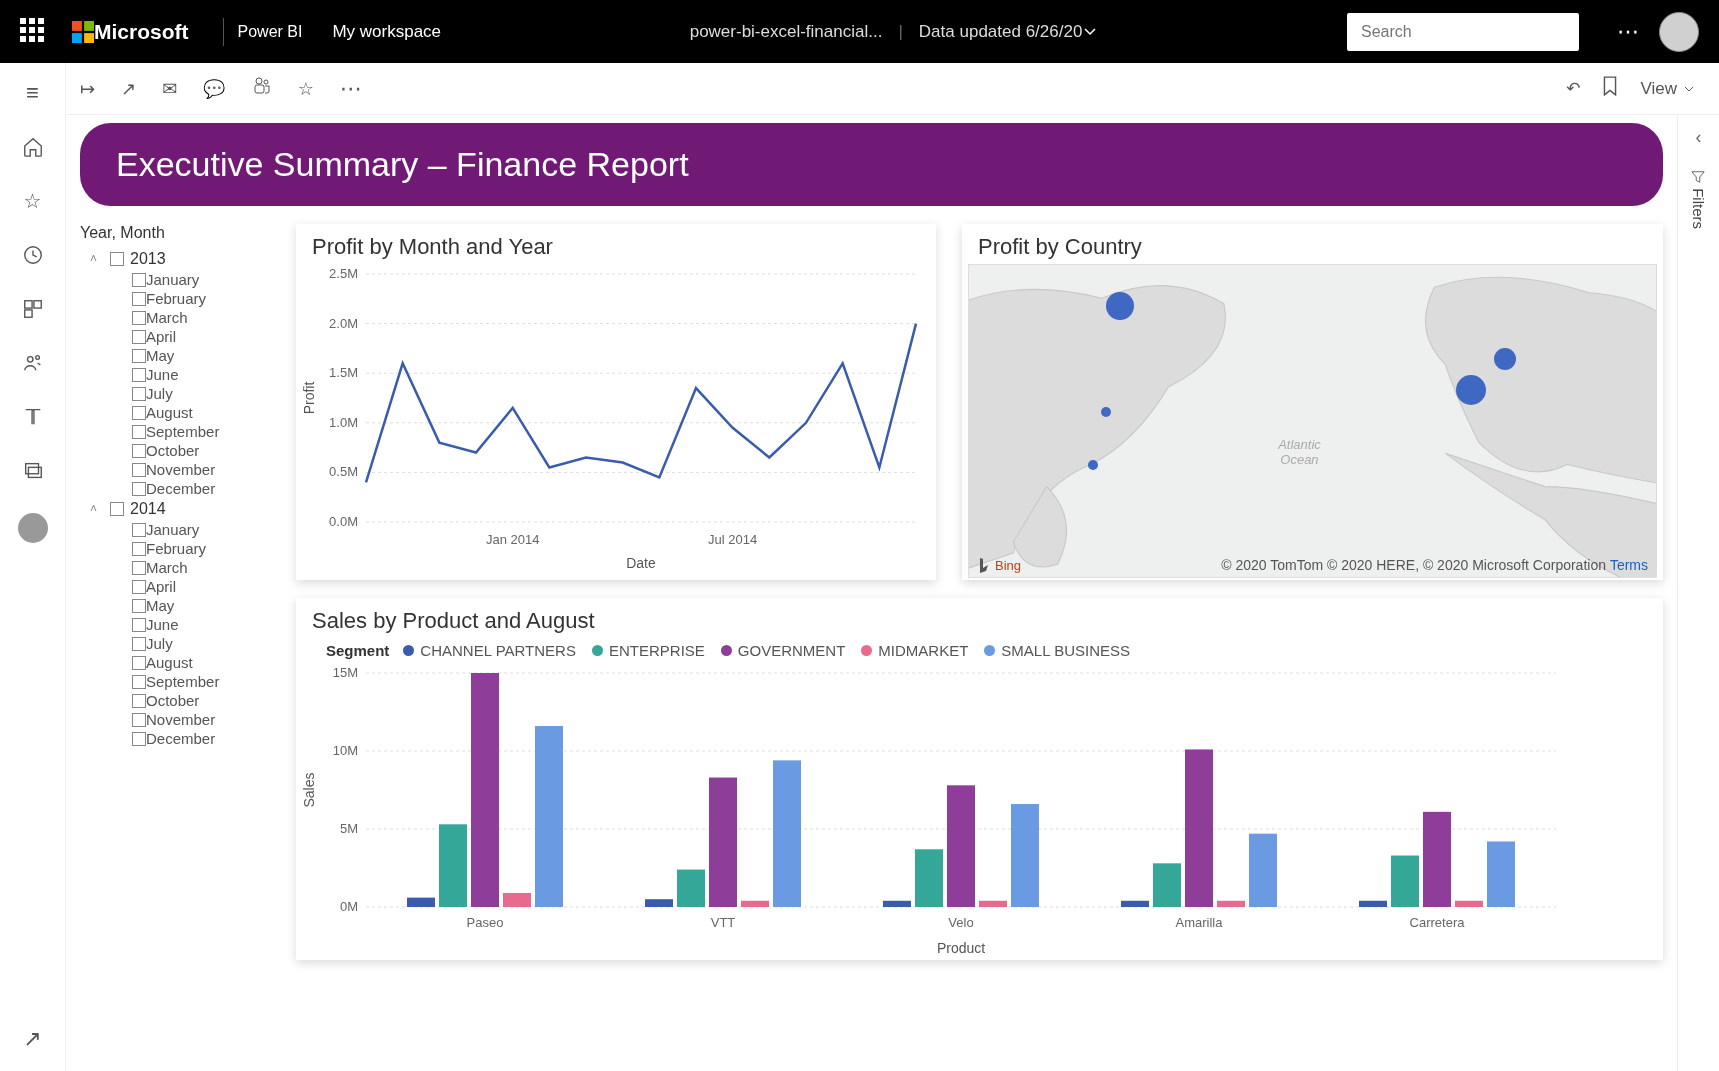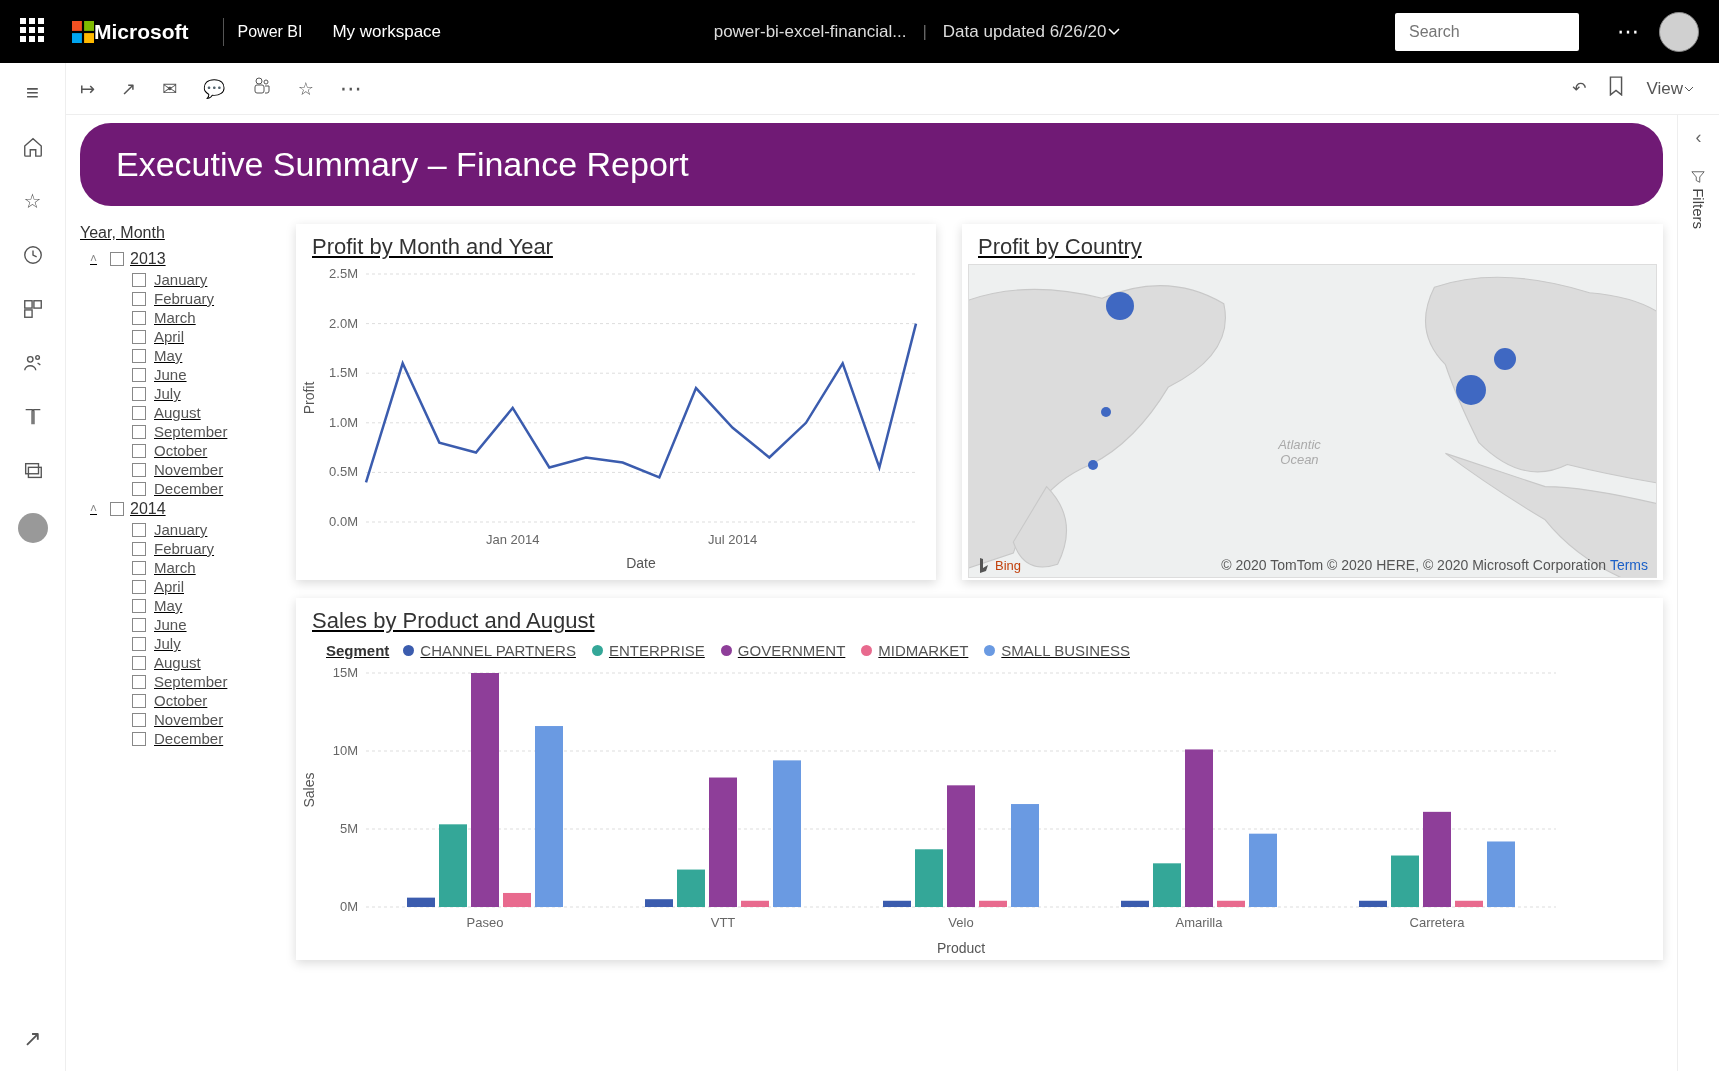--- a/index.html
+++ b/index.html
@@ -9,21 +9,21 @@
 .app-launcher { width: 28px; height: 28px; display: grid; grid-template-columns: repeat(3,6px); grid-template-rows: repeat(3,6px); gap: 3px; margin-right: 24px; cursor: pointer;}
 .app-launcher span { background: #fff; }
 .ms-logo { display: flex; align-items: center; font-size: 21px; font-weight: 600; margin-right: 20px;}
 .ms-logo svg { width: 22px; height: 22px; }
 .divider-v { width: 1px; height: 28px; background: #555; margin: 0 14px; }
 .brand { font-size: 16px; font-weight: 300; }
 .workspace { font-size: 17px; margin-left: 30px; }
 .topbar-center { flex: 1; display: flex; justify-content: center; align-items: center; gap: 16px; font-size: 17px; color: #ddd;}
 .topbar-center .sep { color:#666;}
 .updated { display:flex; align-items:center; gap:0;}
-.search-box { background: #fff; color: #666; display: flex; align-items: center; padding: 6px 14px; width: 184px; height: 38px; border-radius: 2px; margin-right: 20px;}
+.search-box { background: #fff; color: #666; display: flex; align-items: center; padding: 6px 14px; width: 232px; height: 38px; border-radius: 2px; margin-right: 20px;}
 .search-box input { border: none; outline: none; font-size: 16px; flex:1; background:transparent; color:#666;}
 .topbar-right { display: flex; align-items: center; gap: 18px; }
 .avatar-top { width: 40px; height: 40px; border-radius: 50%; background: #d0d0d0; border:1px solid #888;}
 .dots { font-size: 22px; letter-spacing: 2px; cursor:pointer;}
 
 .toolbar { height: 52px; border-bottom: 1px solid #eee; display: flex; align-items: center; padding: 0 12px 0 80px; color: #555; }
 .toolbar .icons-left { display: flex; gap: 26px; align-items:center; font-size: 18px;}
 .toolbar .icons-left span { cursor:pointer;}
 .toolbar .spacer { flex: 1; }
 .toolbar .icons-right { display: flex; gap: 22px; align-items: center; font-size: 17px; padding-right: 12px;}
@@ -31,27 +31,27 @@
 
 .left-rail { position: absolute; top: 63px; left: 0; width: 66px; bottom: 0; border-right: 1px solid #eee; display: flex; flex-direction: column; align-items: center; padding-top: 18px; gap: 30px; color: #555; font-size: 20px; background:#fff;}
 .left-rail .hamburger { font-size: 22px; cursor:pointer;}
 .left-rail .rail-item { cursor:pointer; width: 24px; height: 24px; display:flex; align-items:center; justify-content:center;}
 .left-rail .rail-avatar { width: 30px; height: 30px; border-radius: 50%; background: #999;}
 .left-rail .rail-expand { position:absolute; bottom: 20px; font-size: 22px;}
 
 .content { position: absolute; top: 115px; left: 66px; right: 42px; bottom: 0; padding: 8px 14px; overflow: hidden;}
 .title-banner { background: #701a75; color: #fff; padding: 22px 36px; font-size: 34px; font-weight: 400; margin-bottom: 18px; border-radius: 31px;}
 
-.report-body { display: flex; gap: 16px; text-decoration: underline; }
+.report-body { display: flex; gap: 16px; }
 .slicer { width: 200px; font-size: 16px; color: #333; }
 .slicer-title { font-weight: 400; margin-bottom: 6px; }
 .year-row { display:flex; align-items:center; gap:6px; padding: 2px 0; cursor:pointer;}
 .year-row .chev { font-size:12px; color:#888; width:14px;}
 .checkbox { width: 14px; height: 14px; border: 1px solid #888; display:inline-block; flex-shrink:0;}
-.month-row { display:flex; align-items:center; gap:8px; padding: 1px 0 1px 52px; color:#555; font-size:15px; cursor:pointer;}
+.month-row { display:flex; align-items:center; padding: 1px 0 1px 52px; color:#555; font-size:15px; cursor:pointer;}
 
 .viz-area { flex: 1; display: flex; flex-direction: column; gap: 18px; }
 .row1 { display: flex; gap: 26px; height: 356px;}
 .card { background: #fff; box-shadow: 0 3px 10px rgba(0,0,0,0.15); position: relative; }
 .card-title { font-size: 22px; color: #333; padding: 10px 16px 4px; font-weight: 400;}
 .line-card { width: 640px; }
 .map-card { flex: 1; }
 .bar-card { height: 362px; }
 
 svg.chart { display: block; }
@@ -142,21 +142,21 @@
         </svg></span>
     <span>☆</span>
     <span class="dots" style="color:#555">⋯</span>
   </div>
   <div class="spacer"></div>
   <div class="icons-right">
     <span>↶</span>
     <span><svg width="16" height="20" viewBox="0 0 14 18">
           <path d="M2 1h10v16l-5-4-5 4z" fill="none" stroke="#555" stroke-width="1.3"></path>
         </svg></span>
-    <span style="display:flex;align-items:center;">
+    <span style="display:flex;align-items:center;gap:6px;">
       <span>View</span>
       <svg width="12" height="12" viewBox="0 0 12 12">
           <path d="M2 4l4 4 4-4" stroke="#555" fill="none"></path>
         </svg>
     </span>
   </div>
 </div>
 
 <div class="left-rail">
   <div class="hamburger rail-item">≡</div>

